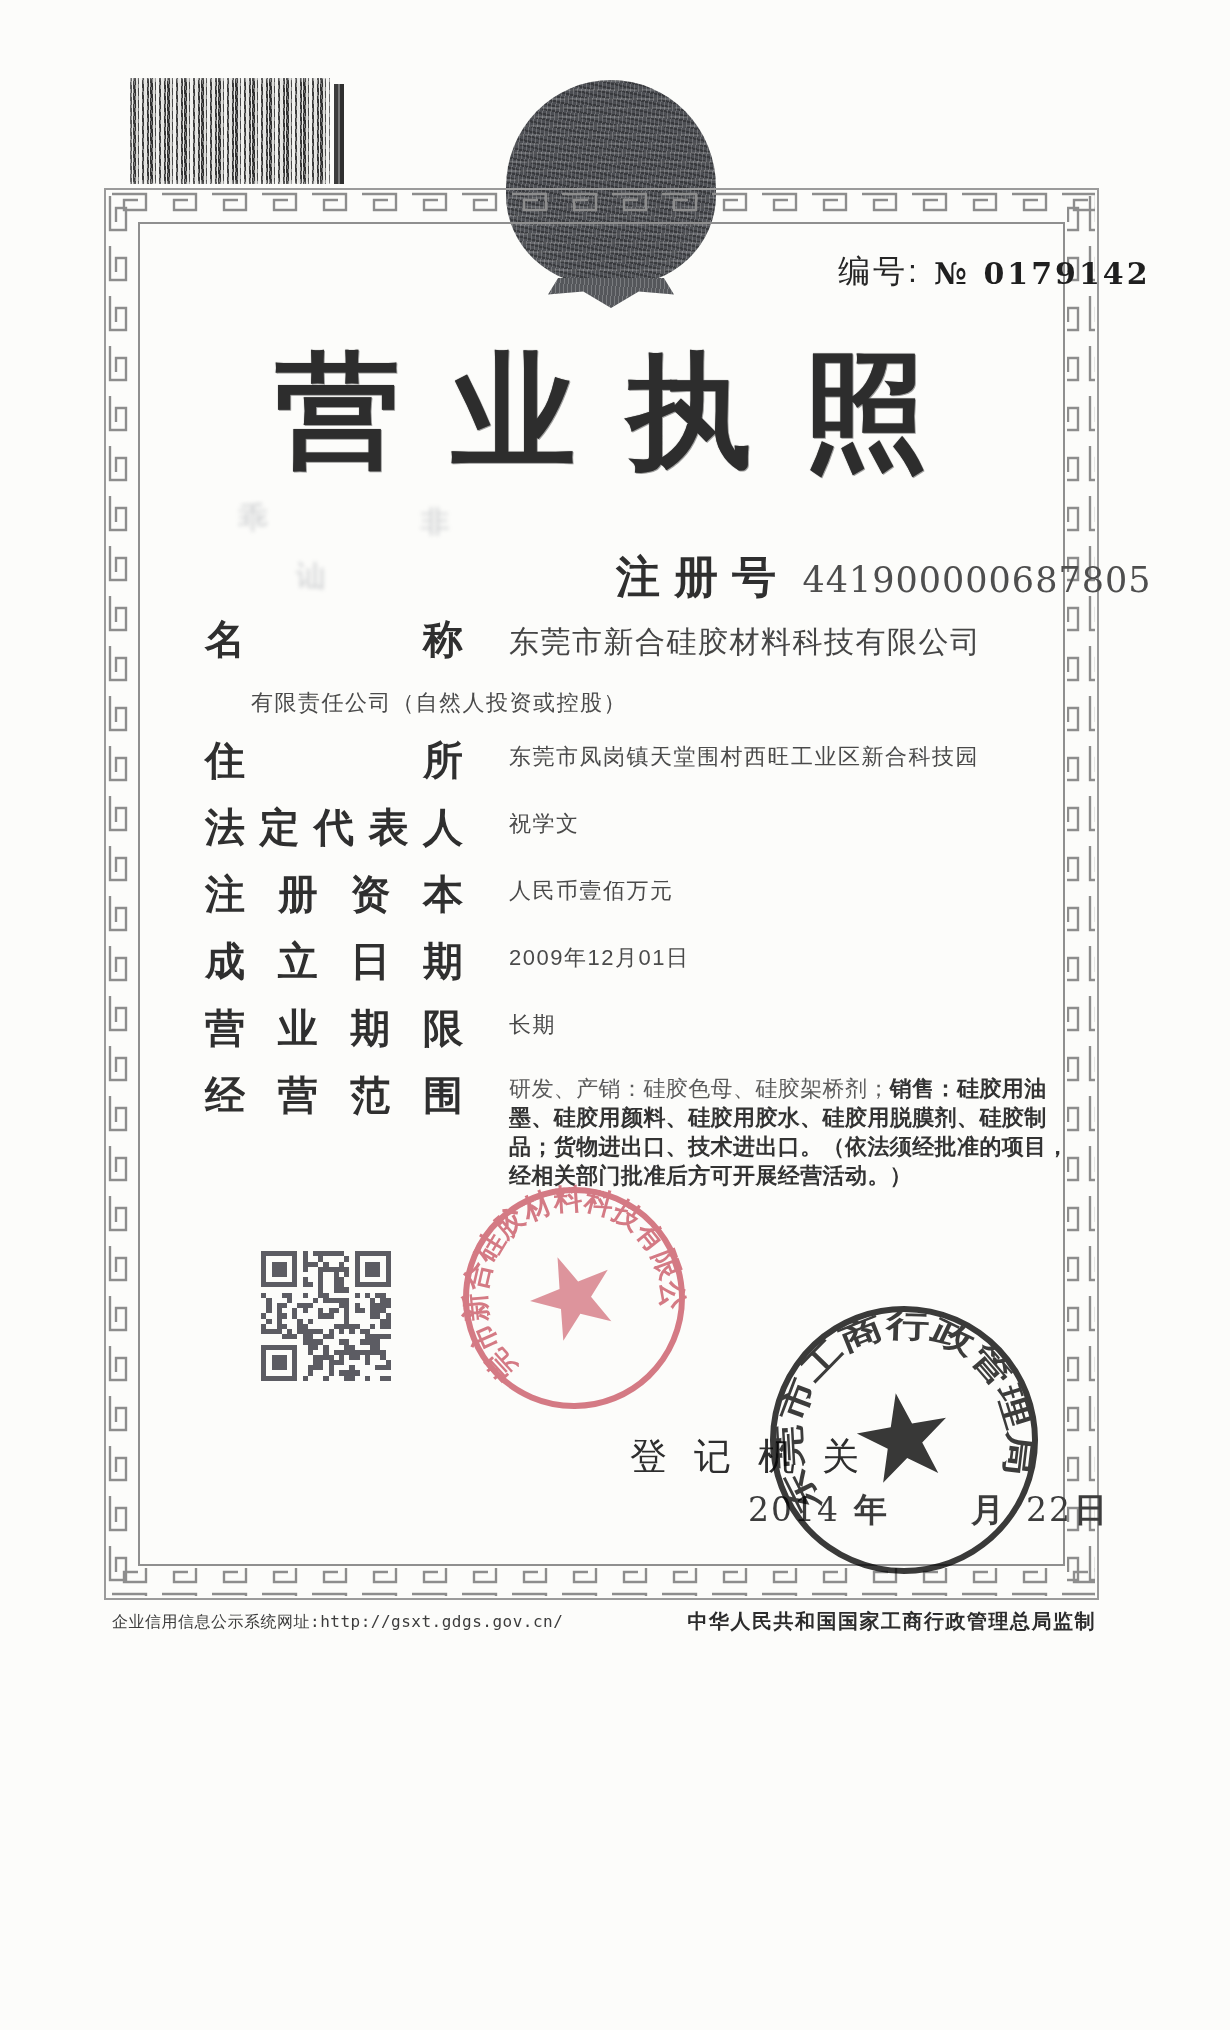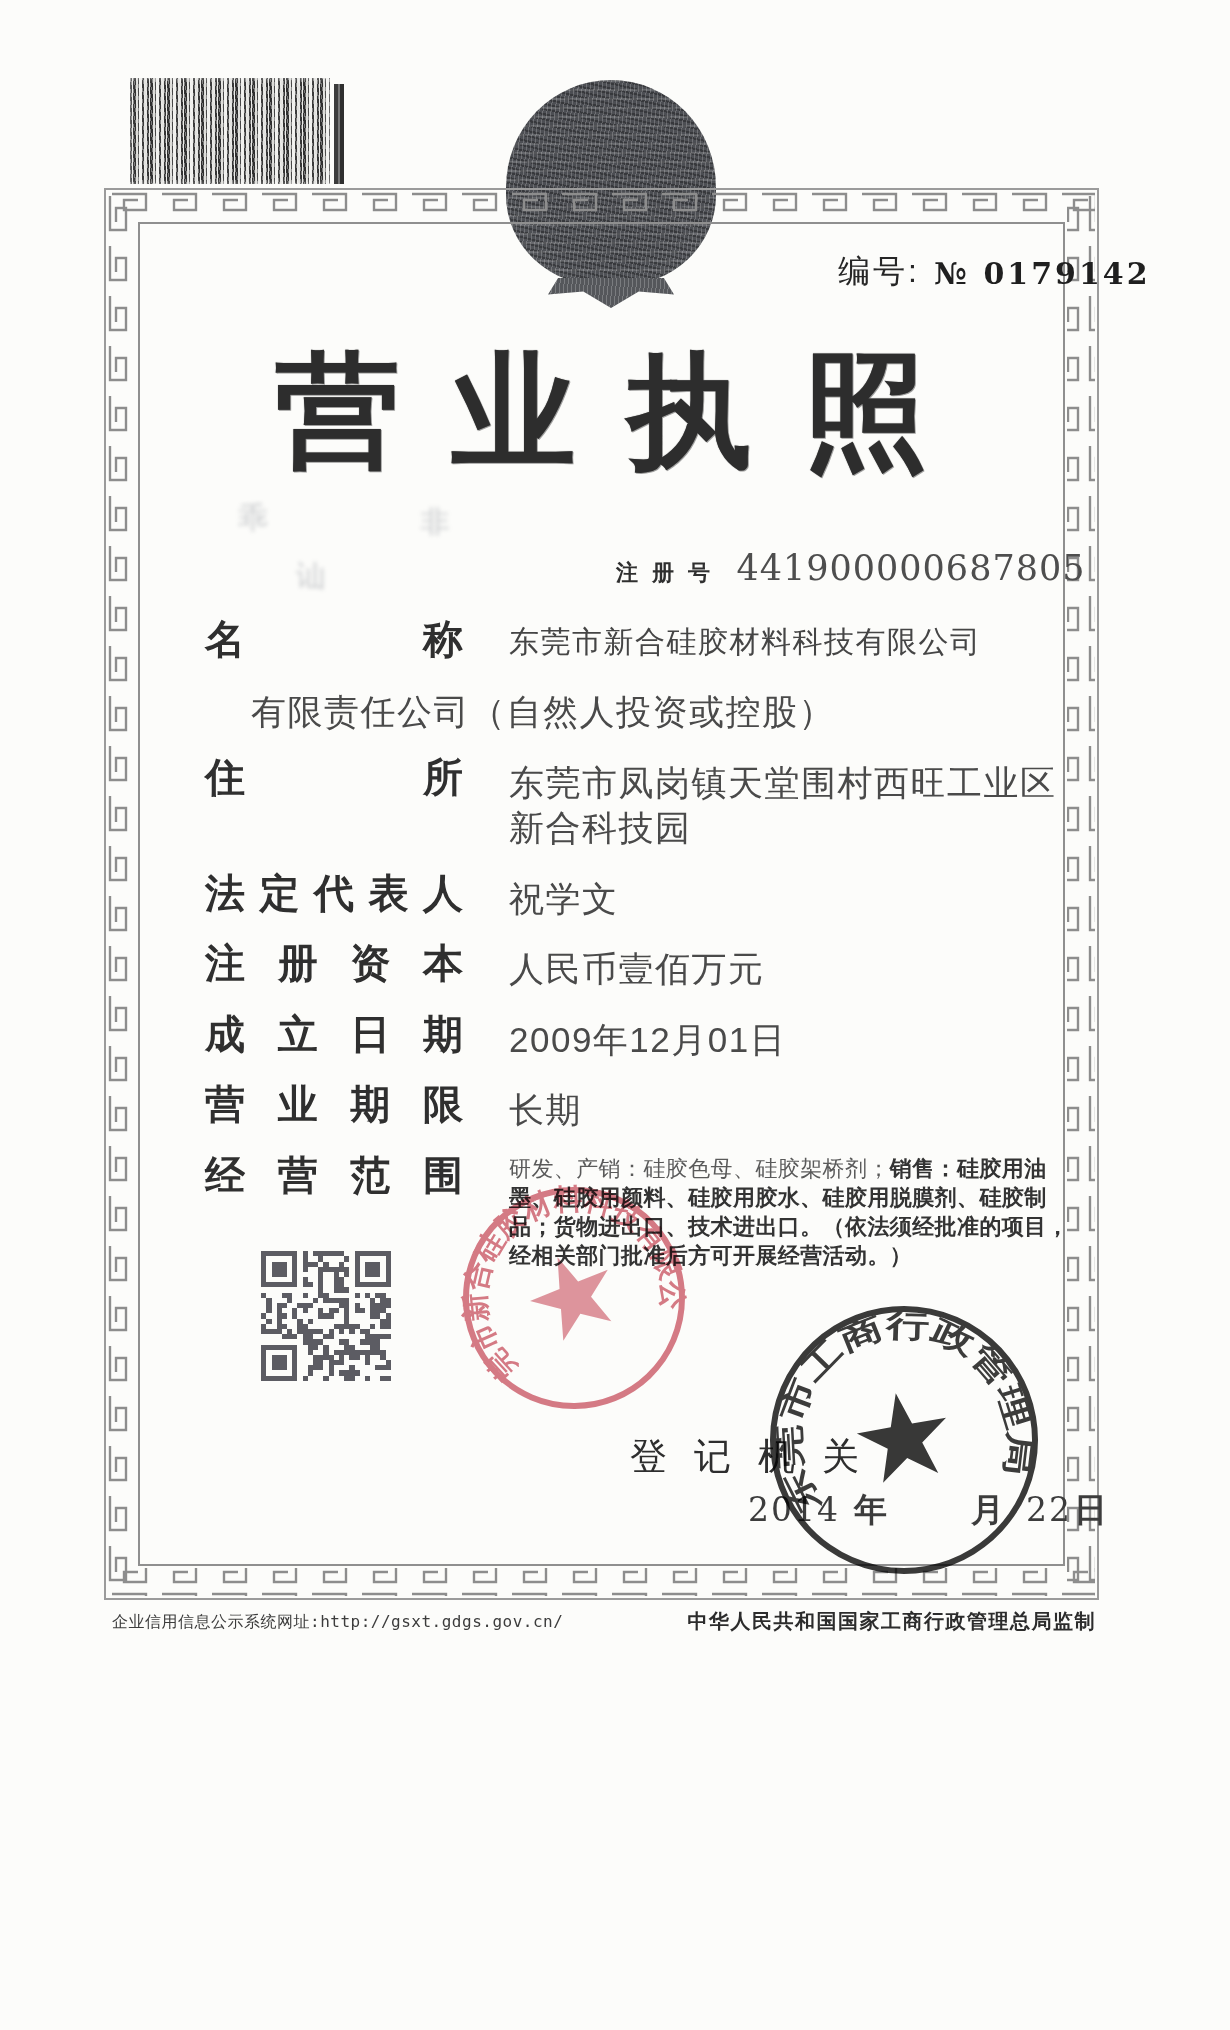--- a/index.html
+++ b/index.html
@@ -57,34 +57,34 @@
   .title{
     left:104px;top:330px;width:995px;text-align:center;
     font-size:124px;font-weight:900;color:#2d2d2d;
     letter-spacing:52px;padding-left:52px;box-sizing:border-box;
     text-shadow:0 0 1px #555, 1px 1px 0 rgba(80,80,80,.5);
     white-space:nowrap;
   }
 
   
   .regline{top:548px;left:616px;white-space:nowrap;}
-  .regline .lbl{font-size:22px;font-weight:600;color:#2f2f2f;letter-spacing:14px;}
+  .regline .lbl{font-size:44px;font-weight:600;color:#2f2f2f;letter-spacing:14px;}
   .regline .no{font-family:"DejaVu Serif", serif;font-size:35px;color:#4e4e4e;letter-spacing:1px;margin-left:8px;}
 
   
   .fields{left:205px;top:614px;width:872px;}
   .f-row{display:flex;align-items:flex-start;margin-bottom:17px;}
   .f-label{
     display:block;width:258px;flex:none;
     font-size:40px;font-weight:700;color:#2f2f2f;line-height:50px;
     text-align:justify;text-align-last:justify;letter-spacing:0;
   }
   .f-value{
     margin-left:46px;padding-top:8px;
-    font-size:35px;color:#4a4a4a;letter-spacing:1.5px;line-height:1.3;
+    font-size:22px;color:#4a4a4a;letter-spacing:1.5px;line-height:1.3;
   }
   .f-value.big{font-size:30px;color:#454545;}
   .scope{width:618px;font-size:22px;letter-spacing:.4px;line-height:29px;padding-top:4px;}
   .scope .p1{color:#5a5a5a;}
   .scope .p2{color:#333;font-weight:700;}
 
   
   .qr{left:256px;top:1246px;width:140px;height:140px;opacity:.88;}
 
   

